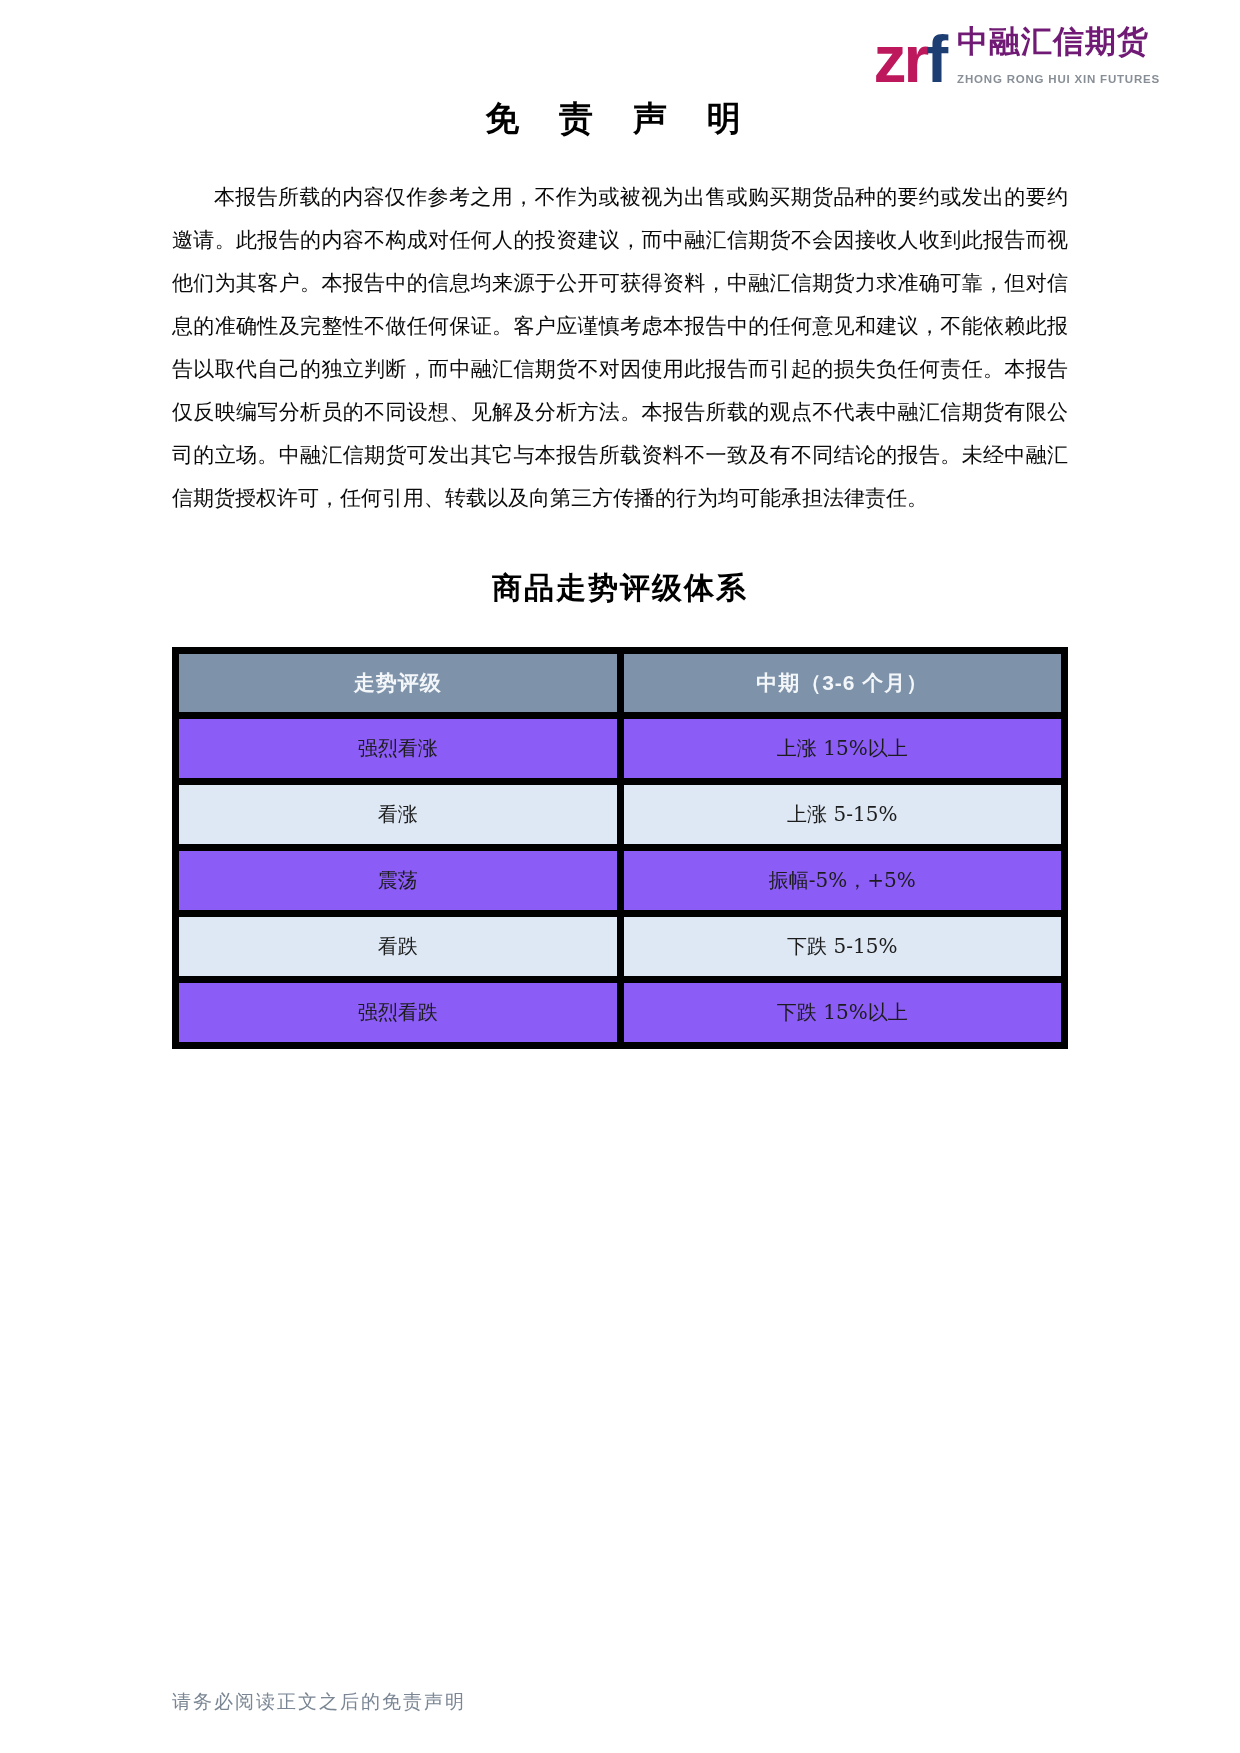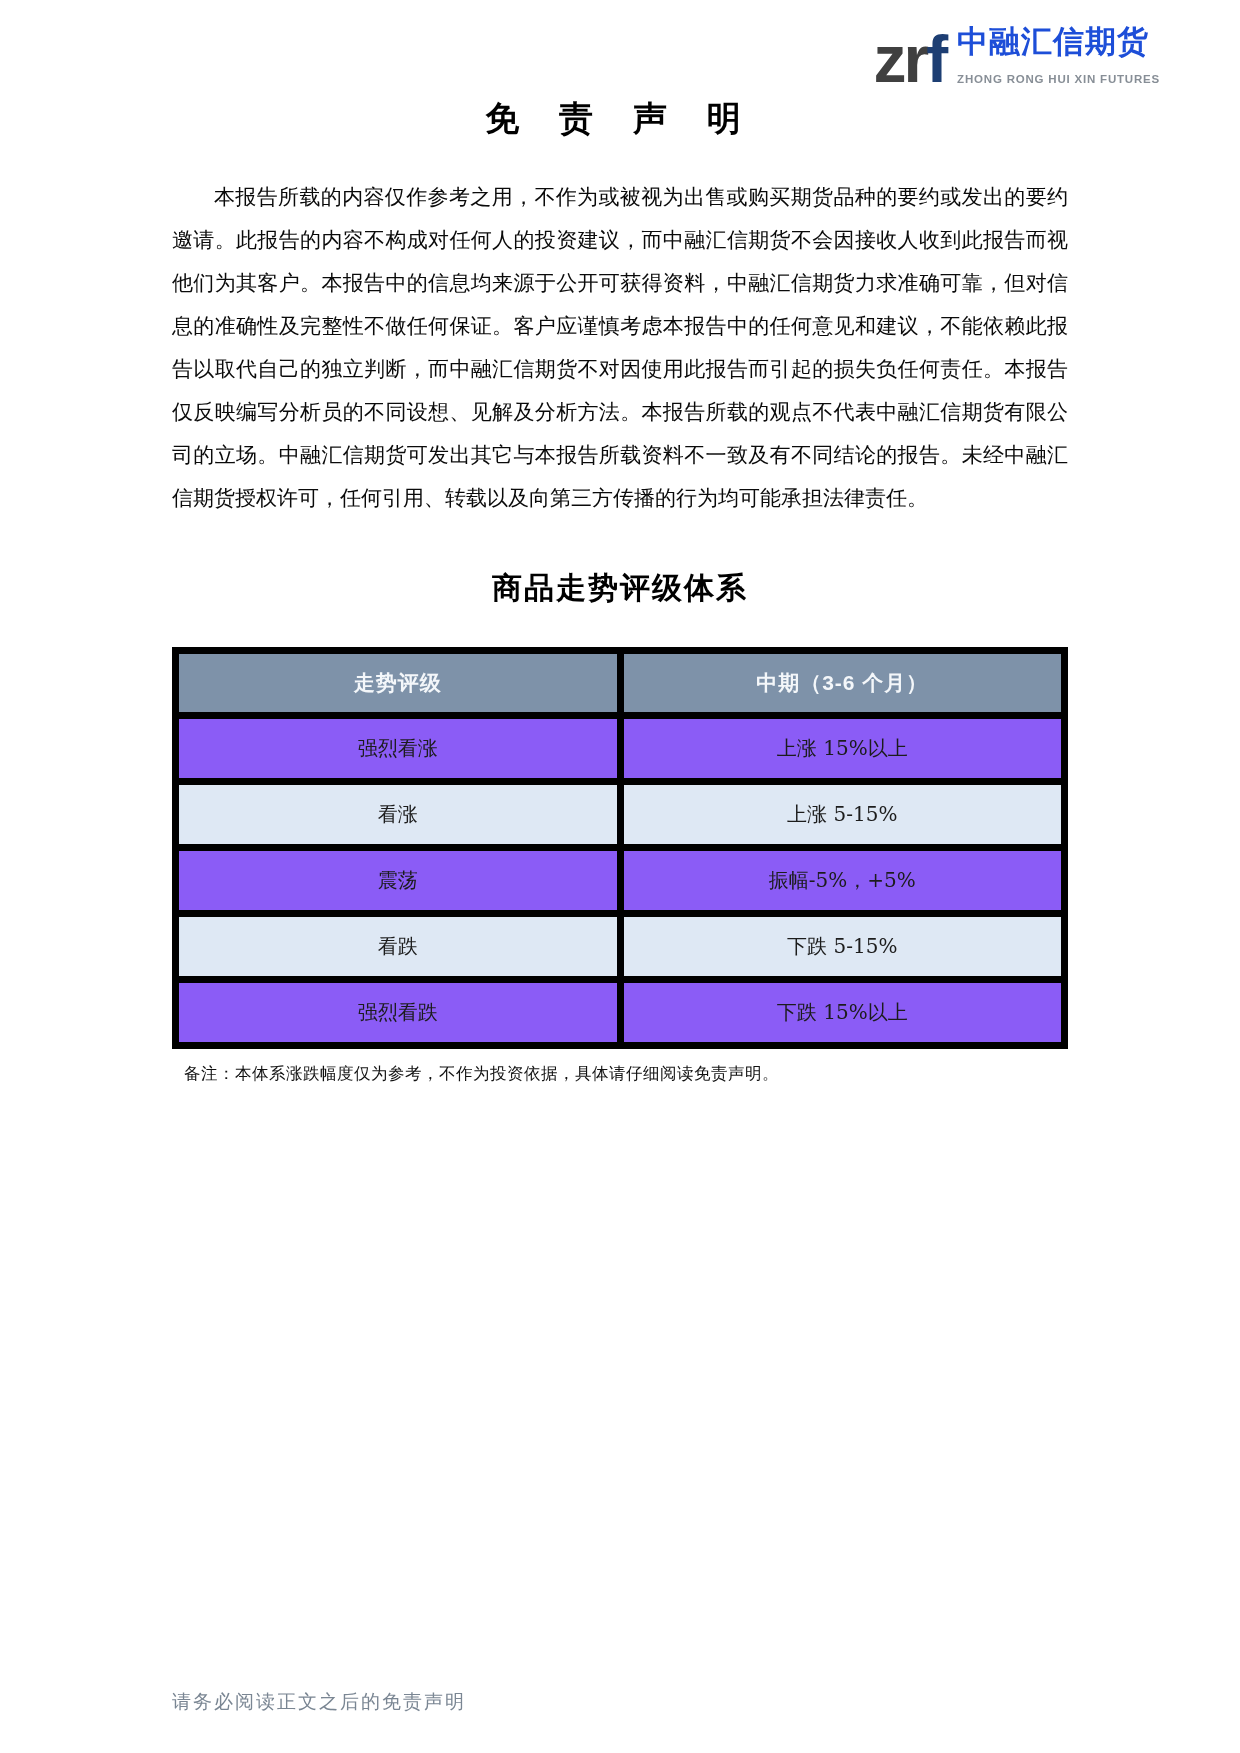--- a/index.html
+++ b/index.html
@@ -16,26 +16,26 @@
   
   .logo {
     position:absolute; top:26px; right:80px;
     display:flex; align-items:flex-end; gap:12px;
   }
   .zrf {
     font-family:"Liberation Sans","DejaVu Sans",sans-serif;
     font-weight:bold; font-size:66px; line-height:0.82;
     letter-spacing:-3px;
   }
-  .zrf .zr { color:#404040; }
+  .zrf .zr { color:#be185d; }
   .zrf .f  { color:#1D3E73; }
   .logo-text { display:flex; flex-direction:column; line-height:1; padding-bottom:1px; }
   .logo-cn {
     font-family:"Liberation Sans","DejaVu Sans",sans-serif;
-    font-weight:bold; font-size:31px; color:#1d4ed8; letter-spacing:1px;
+    font-weight:bold; font-size:31px; color:#701a75; letter-spacing:1px;
   }
   .logo-en {
     font-family:"Liberation Sans","DejaVu Sans",sans-serif;
     font-weight:bold; font-size:11.5px; color:#878E96;
     letter-spacing:0.8px; margin-top:17px; white-space:nowrap;
   }
 
   
   .content { position:absolute; left:172px; top:0; width:896px; }
 
@@ -143,19 +143,18 @@
           <td>看跌</td>
           <td>下跌 5-15%</td>
         </tr>
         <tr class="row-odd">
           <td>强烈看跌</td>
           <td>下跌 15%以上</td>
         </tr>
       </tbody>
     </table>
 
-    <p class="note">备注：本体系涨跌幅度仅为参考，不作为投资依据，具体请仔细阅读免责声明。</p>
 
   </main>
 
   <div class="footer">请务必阅读正文之后的免责声明</div>
 
 </div>
 
 </body></html>

